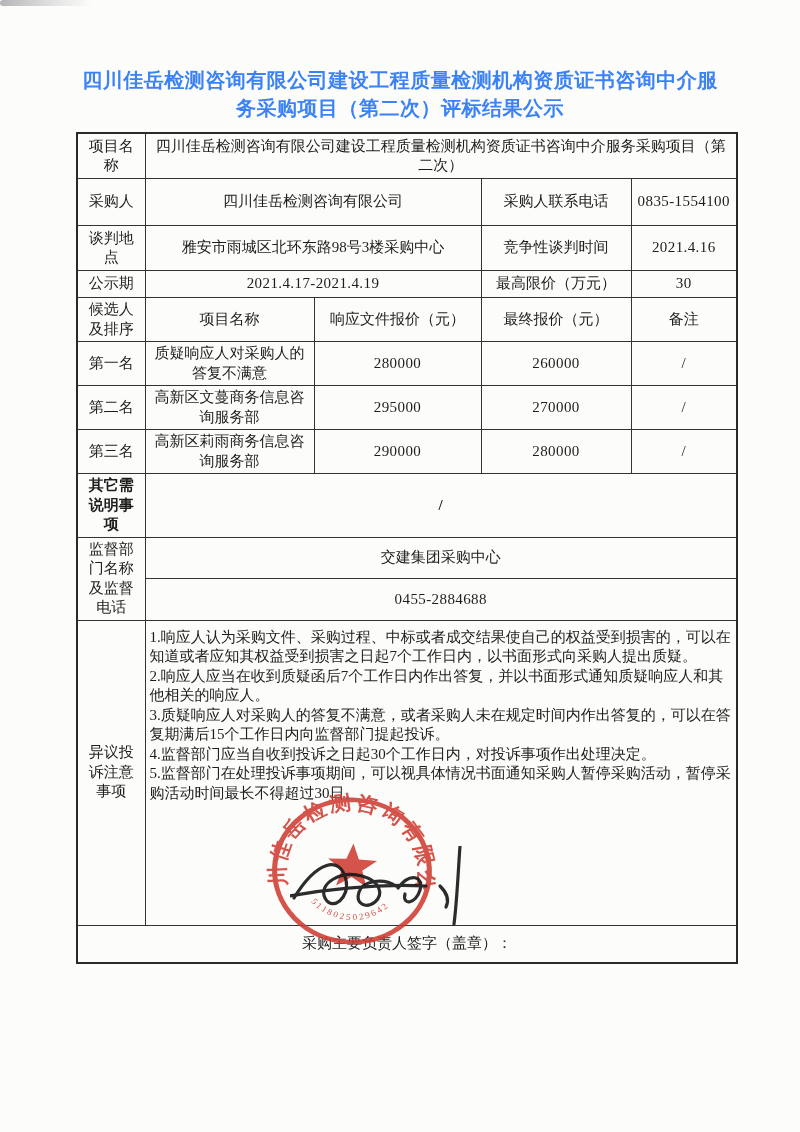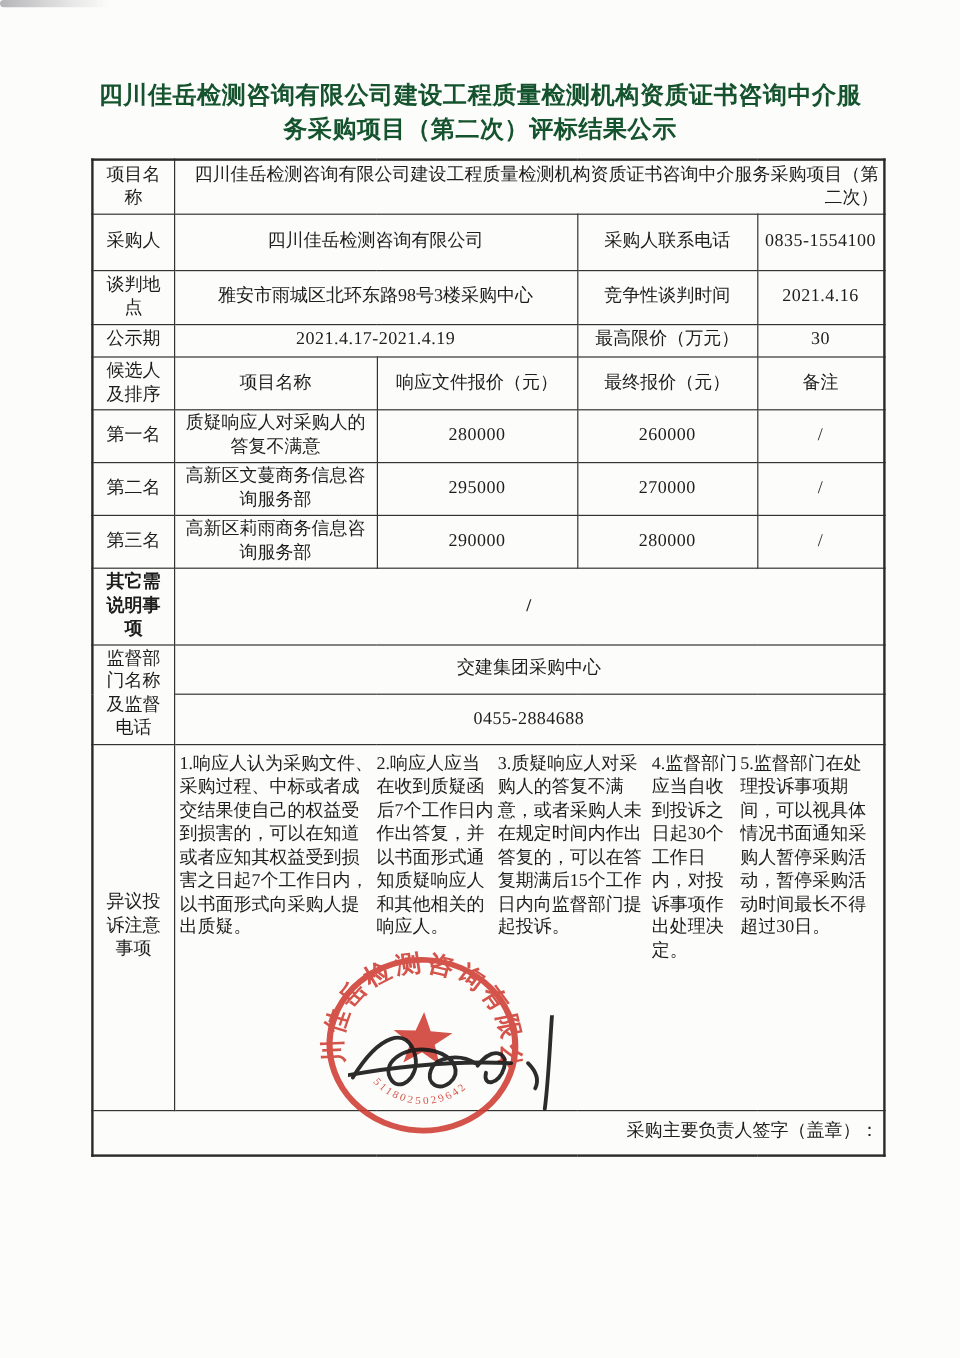--- a/index.html
+++ b/index.html
@@ -9,40 +9,40 @@
     font-family:"Liberation Serif","DejaVu Serif",serif;color:#1d1d1d;
   }
   .scan-streak{
     position:absolute;left:0;top:0;width:92px;height:6px;border-radius:3px;
     background:linear-gradient(90deg,rgba(95,95,105,.45),rgba(140,140,150,.18) 65%,rgba(160,160,170,0));
     filter:blur(.6px);
   }
   .doc-title{
     position:absolute;top:66px;left:0;right:0;padding:0 80px;
     text-align:center;font-weight:700;font-size:20px;line-height:1.4;
-    letter-spacing:.5px;color:#14532d;
+    letter-spacing:.5px;color:#3b82f6;
     font-family:"Liberation Sans","DejaVu Sans",sans-serif;
   }
   table.doc{
     position:absolute;left:76px;top:132px;width:660px;
     border-collapse:collapse;table-layout:fixed;
     border:2.4px solid #2a2a2a;
   }
   table.doc td{
     border:1.6px solid #333;vertical-align:middle;
     padding:2px 4px;font-size:15px;line-height:1.3;
     overflow:hidden;
     margin-left:16px;
   }
   td.lbl{text-align:center;padding:2px 3px;}
   td.ctr{text-align:center;}
-  td.left{text-align:right;padding:2px 9px;}
+  td.left{text-align:center;padding:2px 9px;}
   .num{font-family:"Liberation Serif","DejaVu Serif",serif;letter-spacing:.4px;}
   td.obj-cell{padding:6px 10px;font-size:14.3px;line-height:1.45;text-align:left;}
-  .obj-wrap{display:flex;flex-direction:row;justify-content:flex-start;min-height:290px;}
+  .obj-wrap{display:flex;flex-direction:column;justify-content:flex-start;min-height:290px;}
   .obj-line{margin:0;}
   tr.r1 td{height:40px;} tr.r2 td{height:42px;} tr.r3 td{height:40px;}
   tr.r4 td{height:22px;} tr.r5 td{height:29px;}
   tr.r6 td{height:37px;} tr.r7 td{height:37px;} tr.r8 td{height:35px;}
   tr.r9 td{height:34px;font-weight:bold;} tr.r10a td{height:36px;} tr.r10b td{height:36px;}
   tr.r11 td{height:300px;} tr.r12 td{height:32px;}
   .stamp{
     position:absolute;left:266px;top:792px;width:172px;height:158px;
     opacity:.87;pointer-events:none;transform:rotate(3deg);
   }

